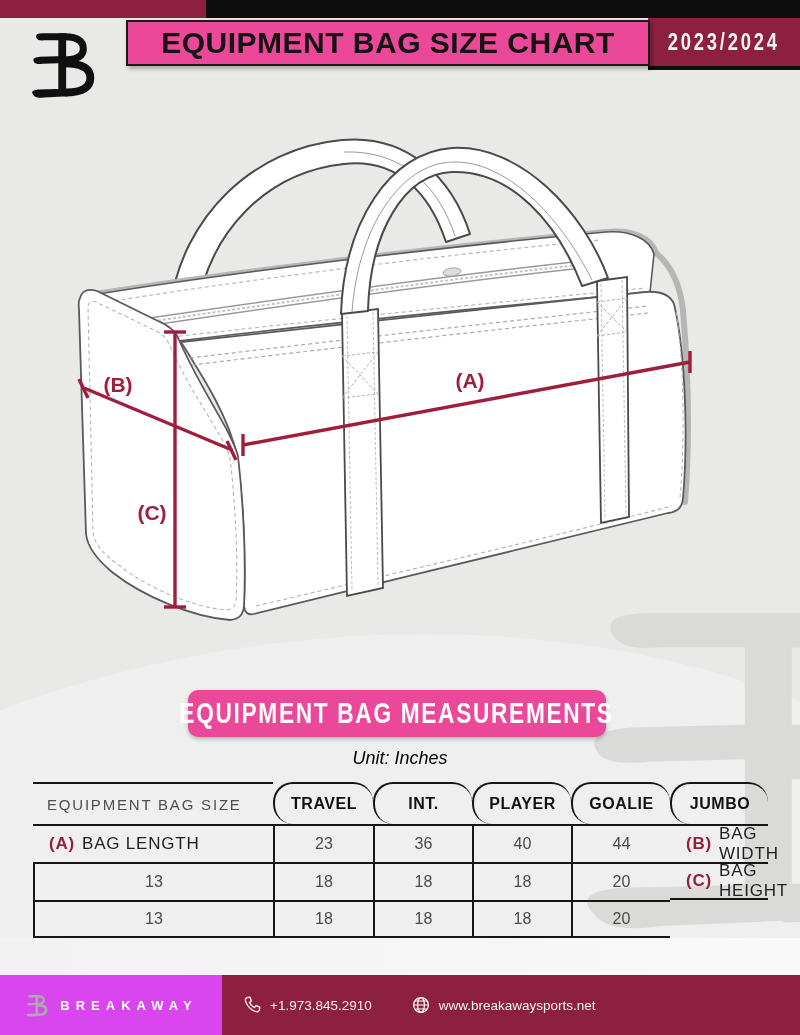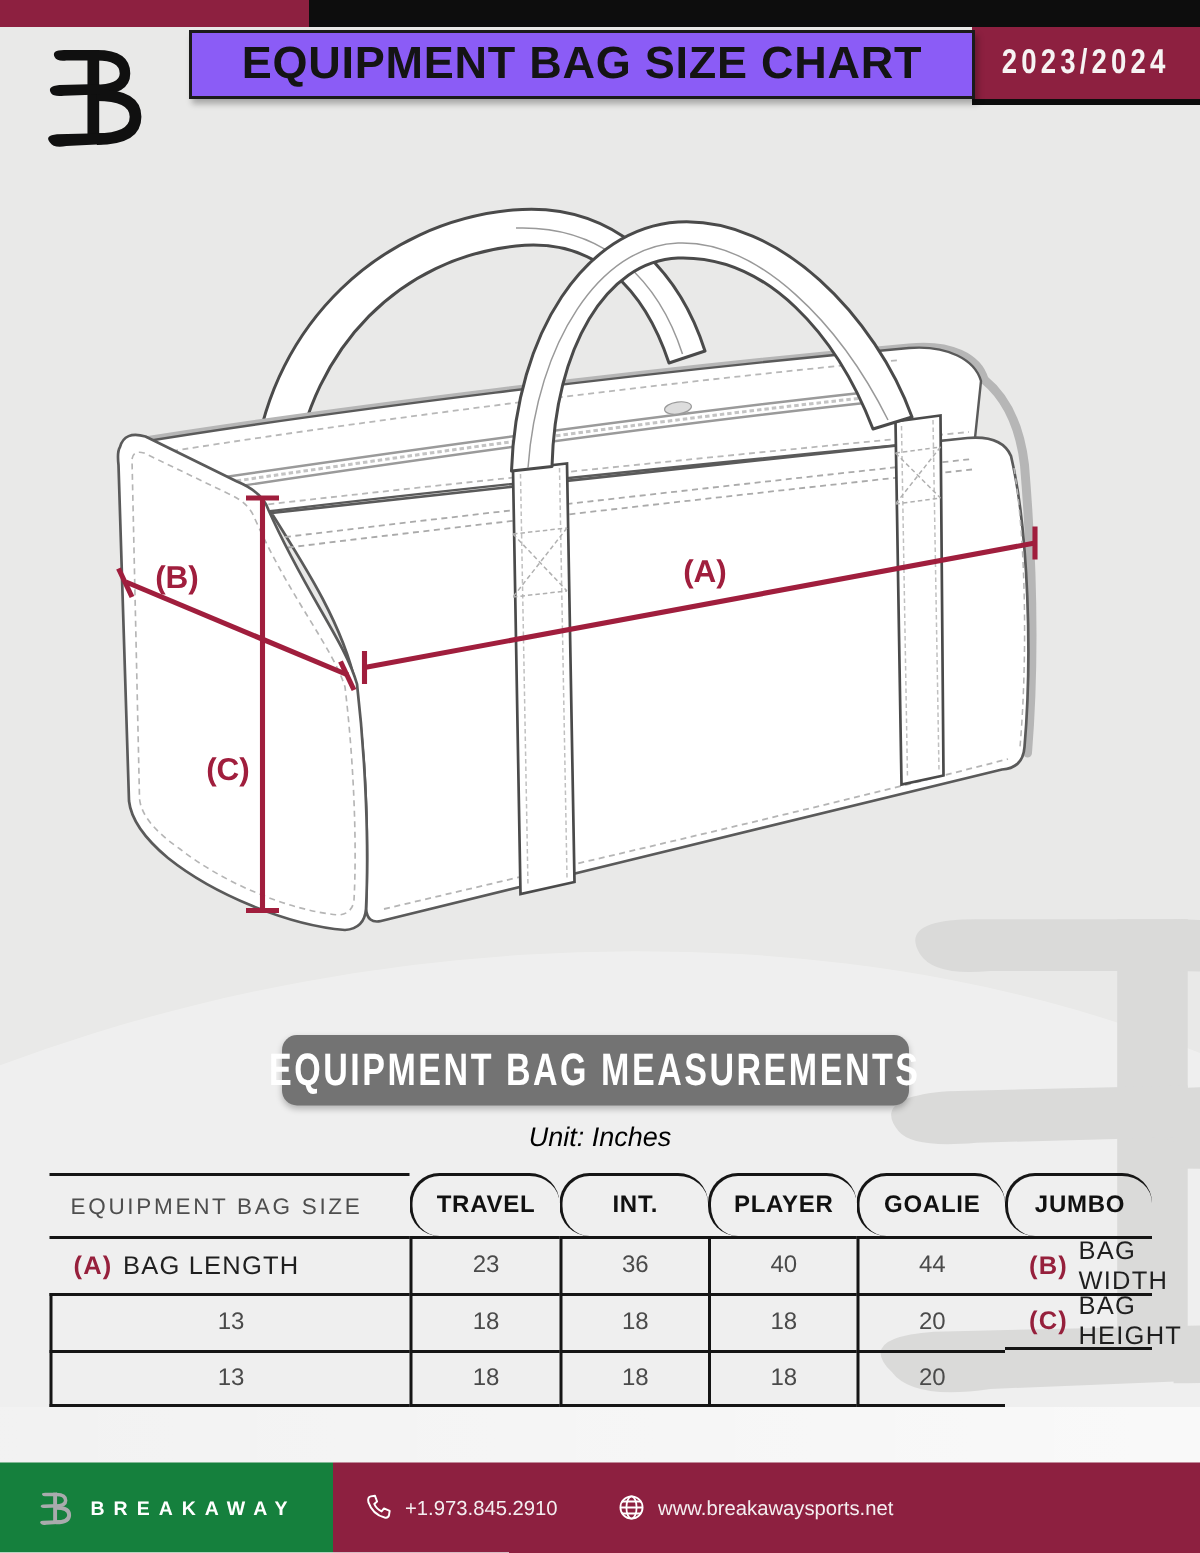--- a/index.html
+++ b/index.html
@@ -11,54 +11,54 @@
   
   .swoosh1{position:absolute;left:-420px;top:640px;width:1500px;height:900px;
     border-radius:50%;background:rgba(255,255,255,.30);transform:rotate(-7deg);}
   .swoosh2{position:absolute;left:0;top:938px;width:800px;height:37px;
     background:linear-gradient(90deg,rgba(255,255,255,.18),rgba(255,255,255,.65));}
   .watermark{position:absolute;left:538px;top:548px;width:470px;height:420px;color:#dadad9;}
   
   .top-maroon{position:absolute;left:0;top:0;width:206px;height:18px;background:#8d2040;}
   .top-black{position:absolute;left:206px;top:0;width:594px;height:18px;background:#0d0d0d;}
   .year-underline{position:absolute;left:648px;top:18px;width:152px;height:52px;background:#0d0d0d;}
-  .title-box{position:absolute;left:126px;top:20px;width:524px;height:46px;background:#8b5cf6;
+  .title-box{position:absolute;left:126px;top:20px;width:524px;height:46px;background:#ec4899;
     border:2px solid #1b1b1b;box-sizing:border-box;display:flex;align-items:center;justify-content:center;
     box-shadow:2px 3px 4px rgba(0,0,0,.28);z-index:5;}
   .title-box h1{margin:0;font-size:30px;font-weight:800;color:#141414;letter-spacing:.5px;white-space:nowrap;}
   .year-box{position:absolute;left:648px;top:18px;width:152px;height:48px;background:#8d2040;
     display:flex;align-items:center;justify-content:center;z-index:4;}
   .year-box span{color:#f6f3f3;font-weight:700;font-size:20px;letter-spacing:3px;
     display:inline-block;transform:scale(.92,1.15);white-space:nowrap;}
   .logo-header{position:absolute;left:22px;top:20px;width:82px;height:86px;color:#101010;z-index:5;}
   
   .bag-wrap{position:absolute;left:0;top:120px;width:800px;height:570px;}
   
-  .banner{position:absolute;left:188px;top:690px;width:418px;height:47px;background:#737373;
+  .banner{position:absolute;left:188px;top:690px;width:418px;height:47px;background:#ec4899;
     border-radius:10px;display:flex;align-items:center;justify-content:center;
     box-shadow:0 2px 4px rgba(0,0,0,.25);}
   .banner span{color:#fff;font-weight:700;font-size:27px;letter-spacing:2px;white-space:nowrap;
     display:inline-block;transform:scale(.84,1.12);}
   .unit-note{position:absolute;left:0;top:748px;width:800px;text-align:center;
     font-style:italic;font-size:18px;color:#000000;font-weight:500;}
   
   .size-table{position:absolute;left:33px;top:782px;width:735px;
     display:grid;grid-template-columns:240px 100px 99px 99px 99px 98px;
     grid-template-rows:42px 38px 38px 38px;}
   .cell{border-top:2px solid #151515;display:flex;align-items:center;box-sizing:border-box;}
   .cell.vline{border-left:2px solid #151515;justify-content:center;}
   .cell.last{border-bottom:2px solid #151515;}
   .hdr-size{color:#4e4e4e;font-size:15px;letter-spacing:1.8px;padding-left:14px;}
   .hdr-col{font-weight:700;font-size:16px;color:#111;letter-spacing:.5px;border-radius:20px;}
   .lbl{font-size:17px;color:#1f1f1f;letter-spacing:.8px;padding-left:16px;font-weight:500;}
   .lbl .key{color:#96203c;font-weight:800;margin-right:7px;}
   .val{font-size:16px;color:#4a4a4a;}
   
   .footer{position:absolute;left:0;top:975px;width:800px;height:60px;display:flex;}
-  .footer-left{width:222px;background:#15803d;display:flex;align-items:center;justify-content:center;gap:10px;}
+  .footer-left{width:222px;background:#d946ef;display:flex;align-items:center;justify-content:center;gap:10px;}
   .footer-left .mark{width:26px;height:34px;color:#a9abad;}
   .brand-name{color:#fff;font-size:13px;font-weight:700;letter-spacing:6px;}
   .footer-right{flex:1;background:#8d2040;display:flex;align-items:center;gap:39px;padding-left:20px;}
   .contact{display:flex;align-items:center;gap:8px;color:#f4eef0;font-size:13.5px;}
   .contact svg{width:20px;height:20px;}
 </style>
 </head>
 <body>
 
 <svg width="0" height="0" style="position:absolute">

